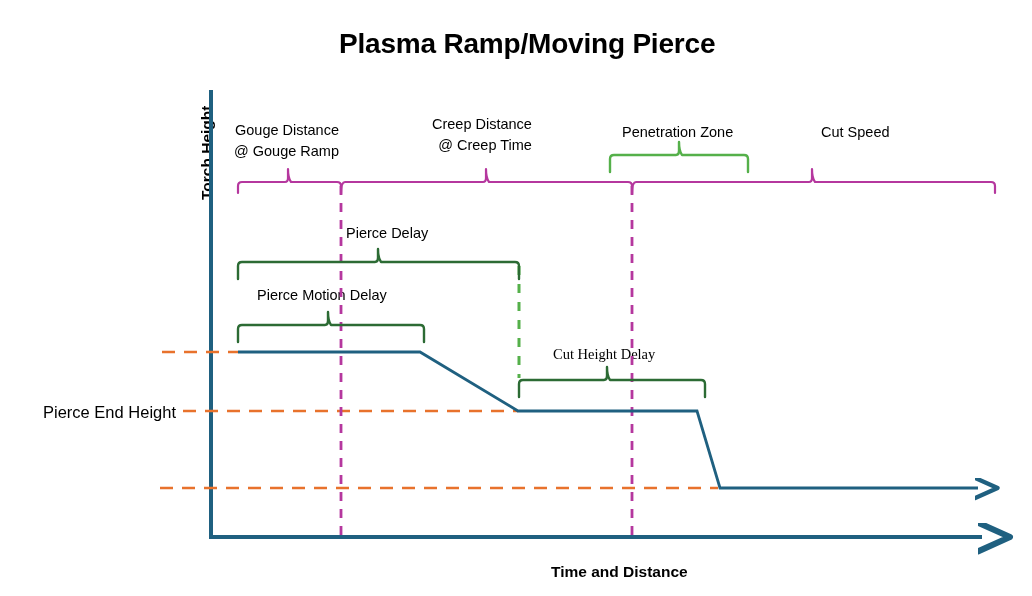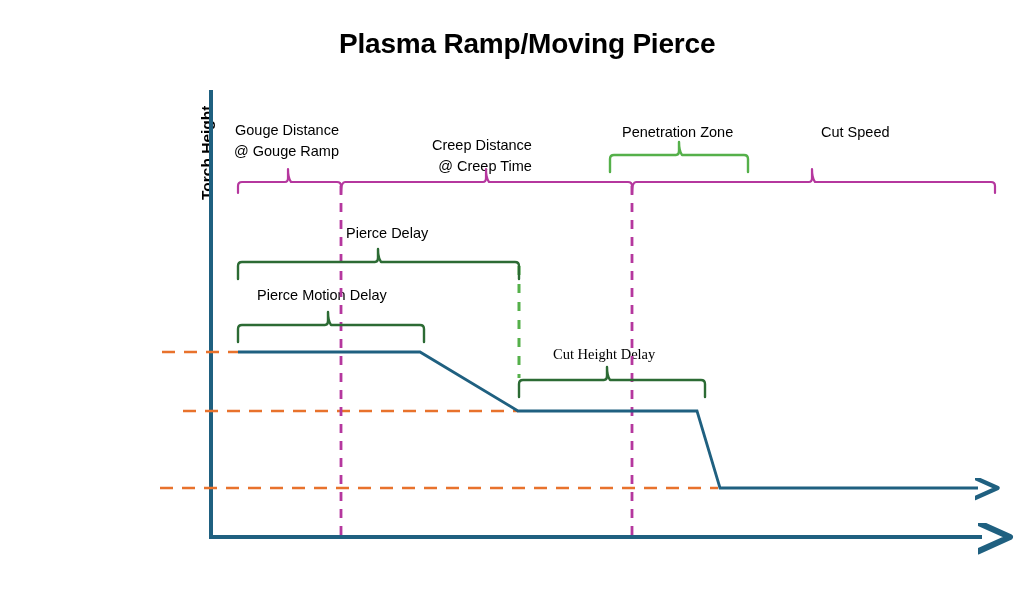--- a/index.html
+++ b/index.html
@@ -70,27 +70,29 @@
 </style>
 </head>
 <body>
 
 <div id="diagram-root">
 
   <div class="txt title" style="left:316px; top:27px;margin-left:23px;">Plasma Ramp/Moving Pierce</div>
 
   <div class="txt axis-title axis-title-y" style="left:198px; top:200px;">Torch Height</div>
 
+  <div class="txt axis-title" style="left:551px; top:563px;">Time and Distance</div>
 
 
+  <div class="txt level-label" style="left:0px; top:402px; width:176px;">Pierce End Height</div>
 
 
   <div class="txt seg-label two-line" style="left:234px; top:120px;"><span>Gouge Distance</span><br><span>@ Gouge Ramp</span></div>
 
-  <div class="txt seg-label two-line" style="left:432px; top:135px;"><span>Creep Distance</span><br><span>@ Creep Time</span></div>
+  <div class="txt seg-label two-line" style="left:432px; top:114px;"><span>Creep Distance</span><br><span>@ Creep Time</span></div>
 
   <div class="txt seg-label" style="left:622px; top:124px;">Penetration Zone</div>
 
   <div class="txt seg-label" style="left:781px; top:124px;margin-left:40px;">Cut Speed</div>
 
   <div class="txt seg-label" style="left:346px; top:225px;">Pierce Delay</div>
 
   <div class="txt seg-label" style="left:257px; top:287px;">Pierce Motion Delay</div>
 
   <div class="txt seg-label" style="left:553px; top:346px;font-family:Liberation Serif, serif;">Cut Height Delay</div>

